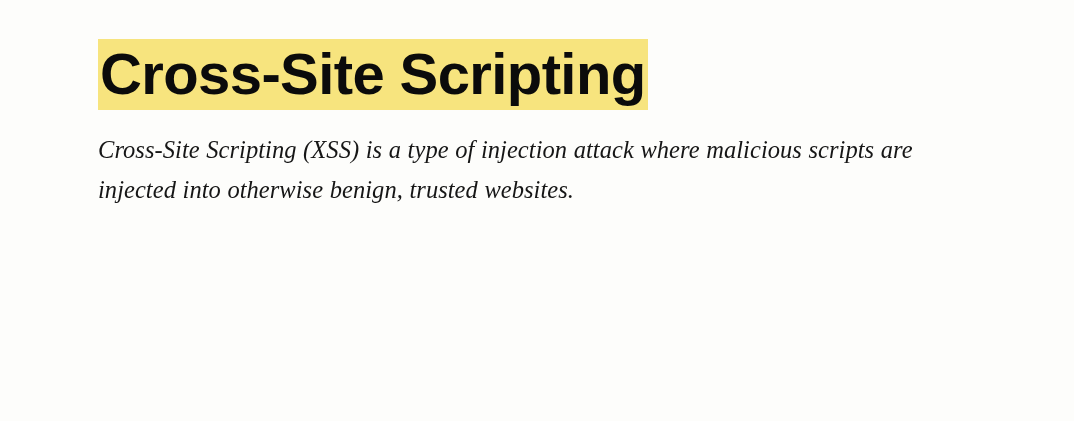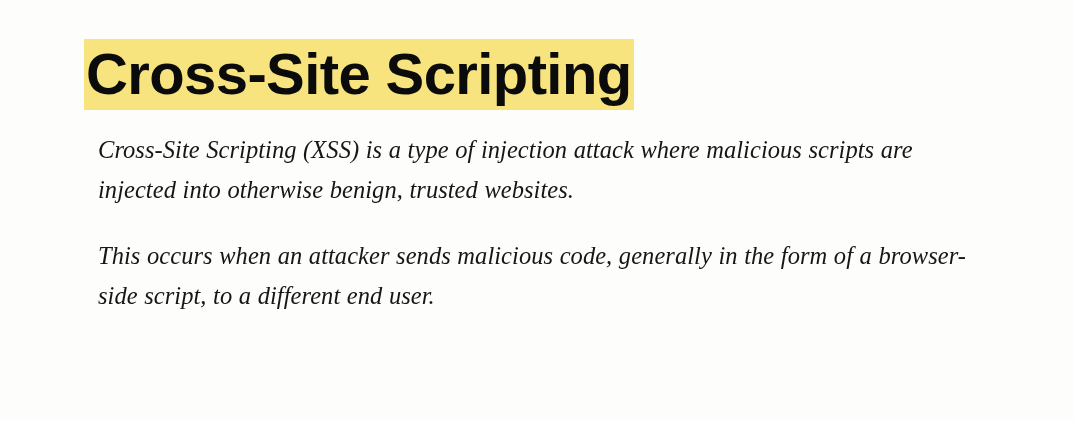--- a/index.html
+++ b/index.html
@@ -19,21 +19,21 @@
     left: 0;
     top: 0;
     width: 1074px;
     height: 421px;
     background: #fdfdfb;
   }
 
   
   .heading-wrap {
     position: absolute;
-    left: 84px;
+    left: 98px;
     top: 42px;
     width: 900px;
   }
 
   .heading {
     display: inline;
     font-family: "Liberation Sans", "DejaVu Sans", sans-serif;
     font-weight: bold;
     font-size: 58px;
     line-height: 1.12;
@@ -74,16 +74,15 @@
 <body>
 
 <div id="article">
 
   <div class="heading-wrap">
     <h1 class="heading">Cross-Site Scripting</h1>
   </div>
 
   <div class="body-copy">
     <p class="paragraph">Cross-Site Scripting (XSS) is a type of injection attack where malicious scripts are injected into otherwise benign, trusted websites.</p>
-    <p class="paragraph">This occurs when an attacker sends malicious code, generally in the form of a browser-side script, to a different end user.</p>
   </div>
 
 </div>
 
 </body></html>

